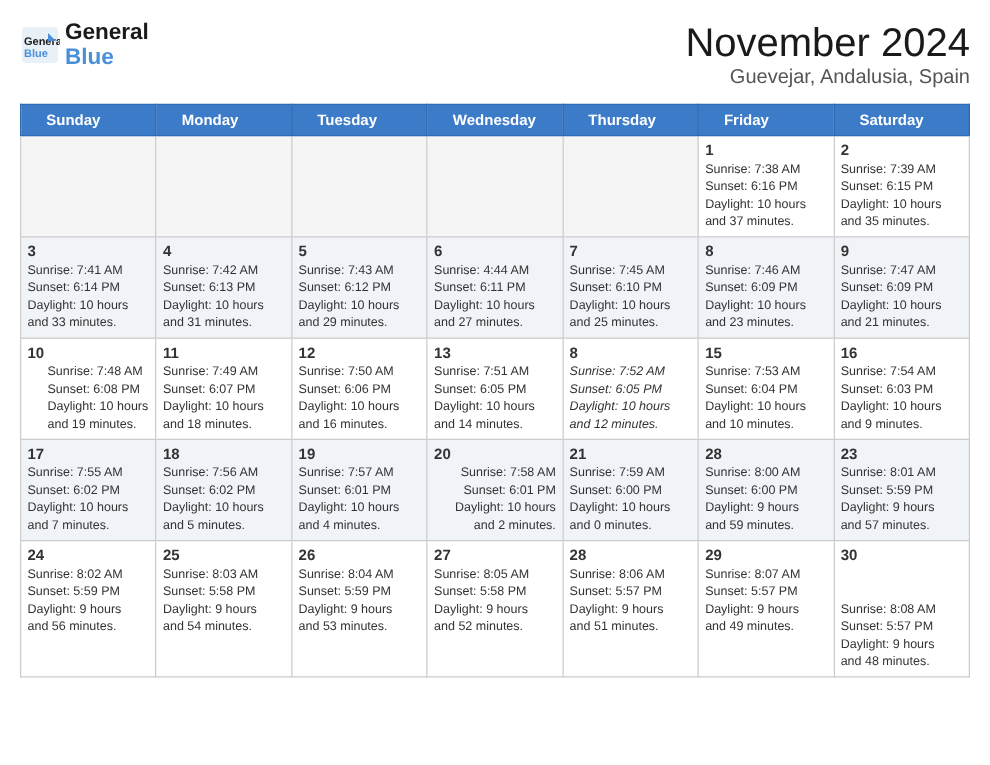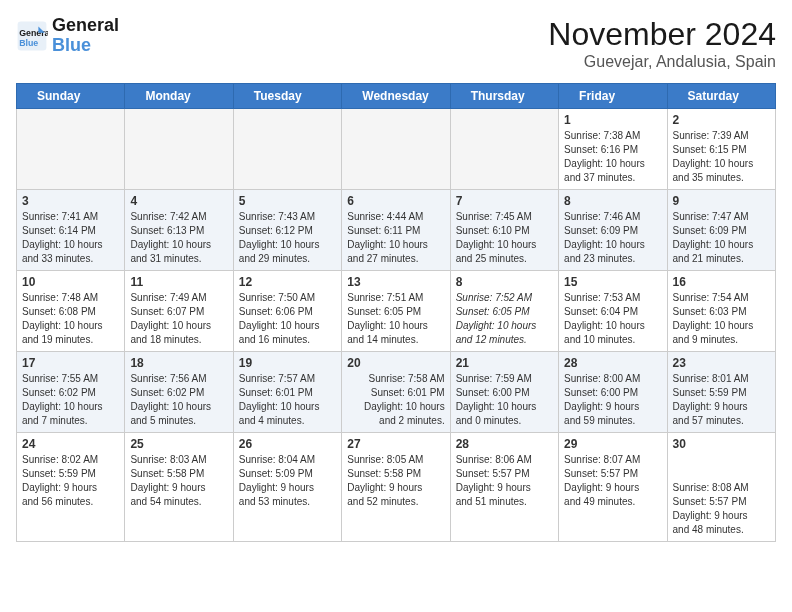--- a/index.html
+++ b/index.html
@@ -194,21 +194,21 @@
           <span class="day-num">9</span>
           <div class="day-info" style="white-space: pre-line;">Sunrise: 7:47 AM
 Sunset: 6:09 PM
 Daylight: 10 hours
 and 21 minutes.</div>
         </td>
       </tr>
       <tr>
         <td>
           <span class="day-num">10</span>
-          <div class="day-info" style="white-space: pre-line;">Sunrise: 7:48 AM
+          <div class="day-info" style="white-space: pre-line; margin-left: 16px;">Sunrise: 7:48 AM
 Sunset: 6:08 PM
 Daylight: 10 hours
 and 19 minutes.</div>
         </td>
         <td>
           <span class="day-num">11</span>
           <div class="day-info" style="white-space: pre-line;">Sunrise: 7:49 AM
 Sunset: 6:07 PM
 Daylight: 10 hours
 and 18 minutes.</div>
@@ -311,21 +311,21 @@
         <td>
           <span class="day-num">25</span>
           <div class="day-info" style="white-space: pre-line;">Sunrise: 8:03 AM
 Sunset: 5:58 PM
 Daylight: 9 hours
 and 54 minutes.</div>
         </td>
         <td>
           <span class="day-num">26</span>
           <div class="day-info" style="white-space: pre-line;">Sunrise: 8:04 AM
-Sunset: 5:09 PM
+Sunset: 5:59 PM
 Daylight: 9 hours
 and 53 minutes.</div>
         </td>
         <td>
           <span class="day-num">27</span>
           <div class="day-info" style="white-space: pre-line;">Sunrise: 8:05 AM
 Sunset: 5:58 PM
 Daylight: 9 hours
 and 52 minutes.</div>
         </td>

